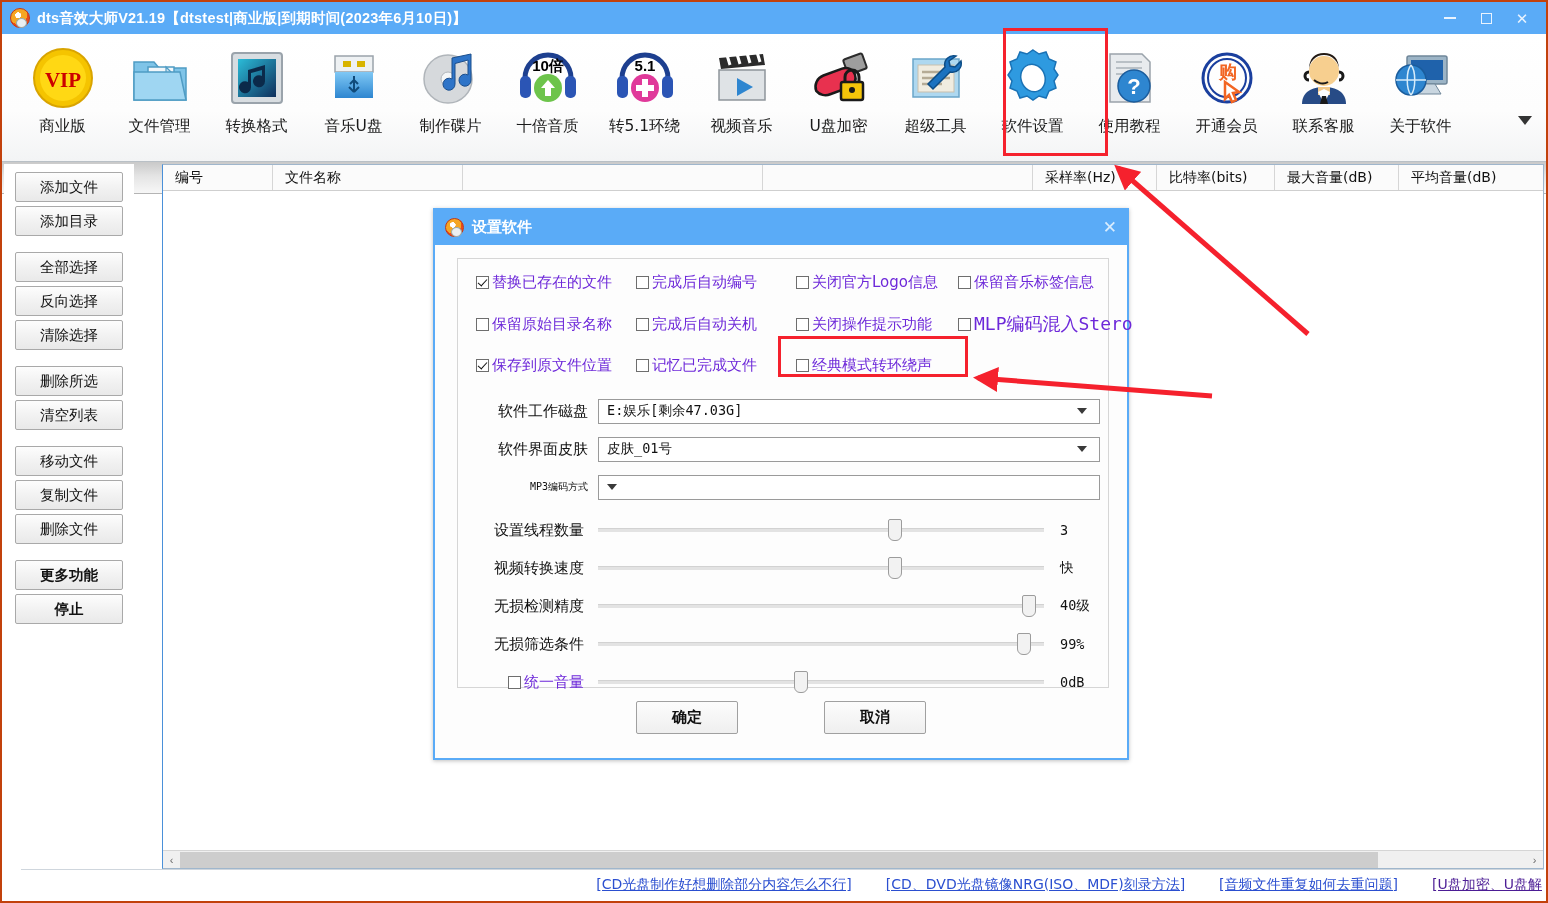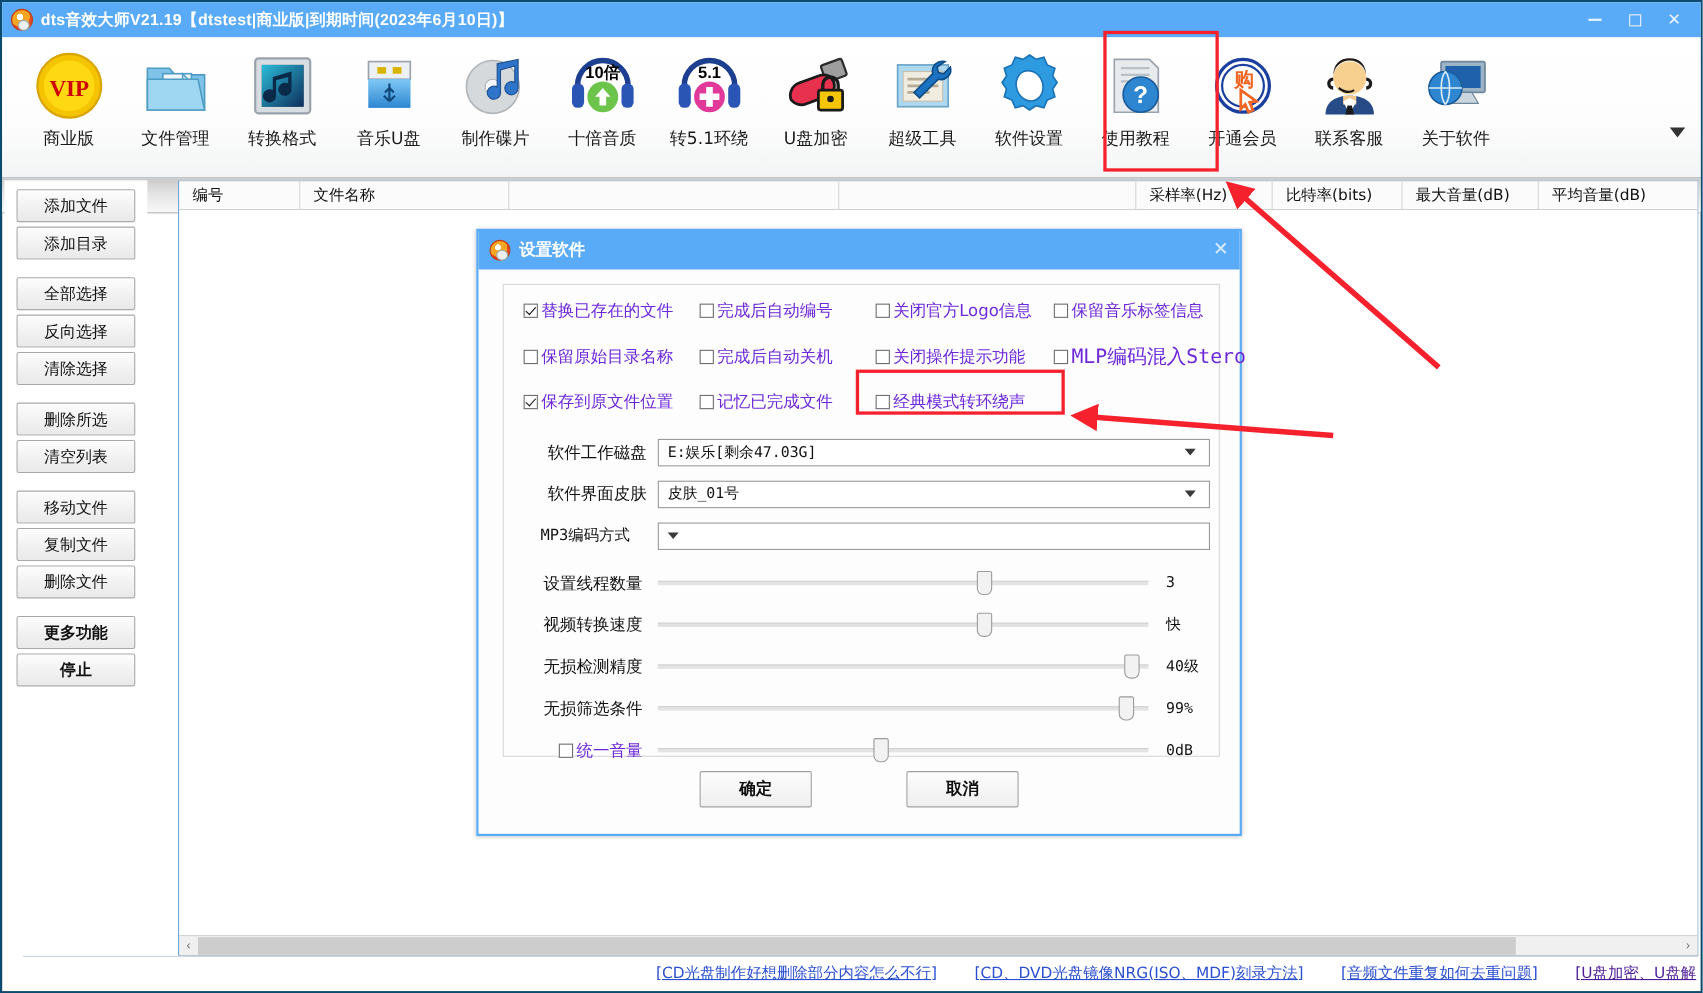--- a/index.html
+++ b/index.html
@@ -3,21 +3,21 @@
 <meta charset="utf-8">
 <style>
   * { box-sizing: border-box; }
   html, body { margin:0; padding:0; }
   body {
     width:1548px; height:903px; overflow:hidden;
     font-family:"Liberation Sans","DejaVu Sans",sans-serif;
     background:#ffffff; position:relative;
   }
   
-  #app { position:absolute; inset:0; border:2px solid #0c4a6e; background:#fff; }
+  #app { position:absolute; inset:0; border:2px solid #c2410c; background:#fff; }
 
   
   .titlebar {
     height:32px; background:#5aabf7; display:flex; align-items:center;
     padding:0 4px 0 8px; color:#fff; position:relative;
   }
   .titlebar .app-ico {
     width:20px;height:20px;border-radius:50%;
     background:radial-gradient(circle at 40% 35%, #fff 0 18%, #f5a623 19% 55%, #e8491d 56% 100%);
     border:1px solid #c8380f; margin-right:7px; flex:0 0 auto; position:relative;
@@ -115,21 +115,21 @@
   .cb .box { width:13px;height:13px;border:1px solid #6e6e6e;background:#fff;margin-right:3px;
              flex:0 0 auto; position:relative; }
   .cb.on .box:after{ content:""; position:absolute; left:3px; top:0px; width:4px; height:8px;
              border:solid #111; border-width:0 1.8px 1.8px 0; transform:rotate(42deg); }
   .cb .sm { font-size:18px; font-family:"DejaVu Sans Mono","Liberation Mono",monospace; }
 
   .rows { margin-top:22px; }
   .row { display:flex; align-items:center; height:28px; margin-bottom:10px; }
   .row .lab { width:122px; text-align:right; padding-right:10px; font-size:15px; color:#111;
               white-space:nowrap; font-family:"DejaVu Sans","Liberation Sans",sans-serif; }
-  .row .lab.mono { font-family:"DejaVu Sans Mono","Liberation Mono",monospace; font-size:14px;text-align:center; }
+  .row .lab.mono { font-family:"DejaVu Sans Mono","Liberation Mono",monospace; font-size:10px; }
   .sel { flex:1; height:25px; border:1px solid #9a9a9a; background:#fff; display:flex;
          align-items:center; padding:0 6px 0 8px; font-size:13.5px; color:#111;
          font-family:"DejaVu Sans Mono","Liberation Mono",monospace; position:relative; }
   .sel .val { flex:1; white-space:nowrap; overflow:hidden; }
   .sel .chev { width:0;height:0;border-left:5px solid transparent;border-right:5px solid transparent;
                border-top:6px solid #3a3a3a; margin-right:6px; }
 
   .srow { display:flex; align-items:center; height:26px; margin-bottom:12px; }
   .srow .lab { width:122px; text-align:right; padding-right:14px; font-size:15px; color:#111;
                white-space:nowrap; font-family:"DejaVu Sans","Liberation Sans",sans-serif; }
@@ -267,20 +267,31 @@
           <rect x="4" y="30" width="11" height="22" rx="5" fill="#2b55b5"></rect>
           <rect x="49" y="30" width="11" height="22" rx="5" fill="#2b55b5"></rect>
           <circle cx="32" cy="42" r="14" fill="#e0399a"></circle>
           <path d="M29 33h6v6h6v6h-6v6h-6v-6h-6v-6h6z" fill="#fff"></path>
           <text x="32" y="25" font-size="15" font-weight="bold" fill="#000" text-anchor="middle" font-family="Liberation Sans, sans-serif">5.1</text>
         </svg>
       </div>
       <div class="tb-lbl">转5.1环绕</div>
     </div>
 
+    <div class="tb-item">
+      <div class="tb-ico">
+        <svg width="64" height="64" viewBox="0 0 64 64">
+          <rect x="9" y="24" width="46" height="30" fill="#dfe3e6" stroke="#8e959b" stroke-width="1.5"></rect>
+          <path d="M9 12l44-4 2 11-44 4z" fill="#2b2b2b"></path>
+          <path d="M17 9l3 10M27 8l3 10M37 7l3 10M47 6l3 10" stroke="#fff" stroke-width="3"></path>
+          <path d="M27 32l16 9-16 9z" fill="#2e86d0"></path>
+        </svg>
+      </div>
+      <div class="tb-lbl">视频音乐</div>
+    </div>
 
     <div class="tb-item">
       <div class="tb-ico">
         <svg width="64" height="64" viewBox="0 0 64 64">
           <rect x="38" y="10" width="20" height="16" rx="2" fill="#9e9e9e" stroke="#2b2b2b" stroke-width="2" transform="rotate(-20 48 18)"></rect>
           <path d="M8 38a12 12 0 0 1 12-12h20a10 10 0 0 1 0 20H20A12 12 0 0 1 8 38z" fill="#e8314f" stroke="#1a1a1a" stroke-width="2.5" transform="rotate(-20 28 38)"></path>
           <rect x="34" y="36" width="22" height="18" rx="2" fill="#f5c50a" stroke="#1a1a1a" stroke-width="2.5"></rect>
           <path d="M38 36v-5a7 7 0 0 1 14 0v5" fill="none" stroke="#1a1a1a" stroke-width="3"></path>
           <circle cx="45" cy="44" r="3" fill="#1a1a1a"></circle>
         </svg>

